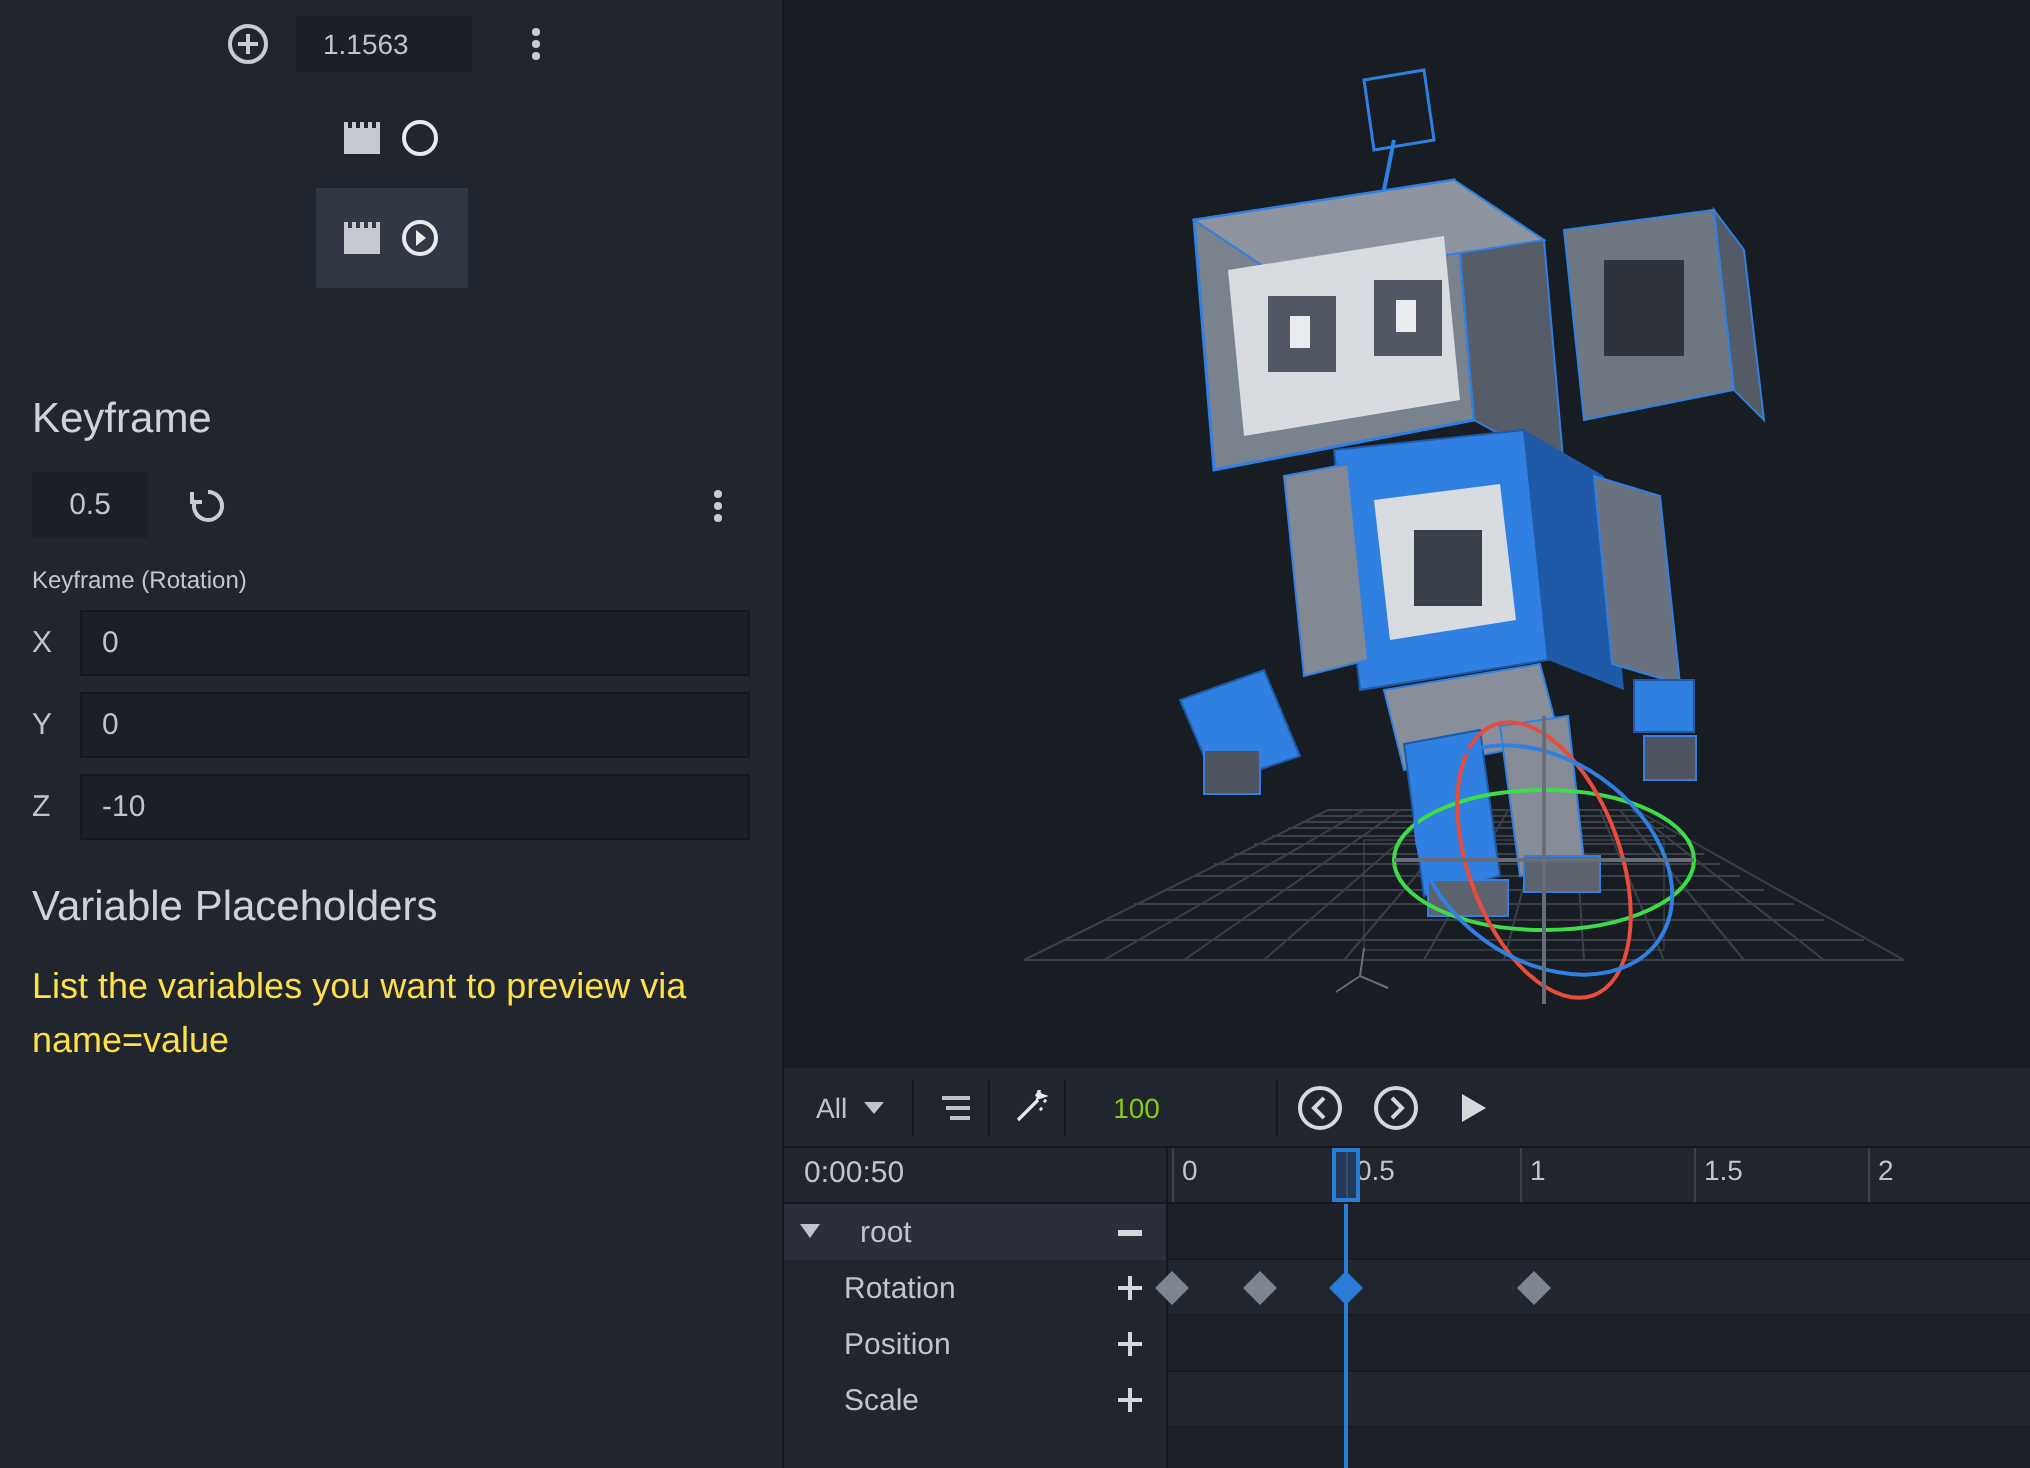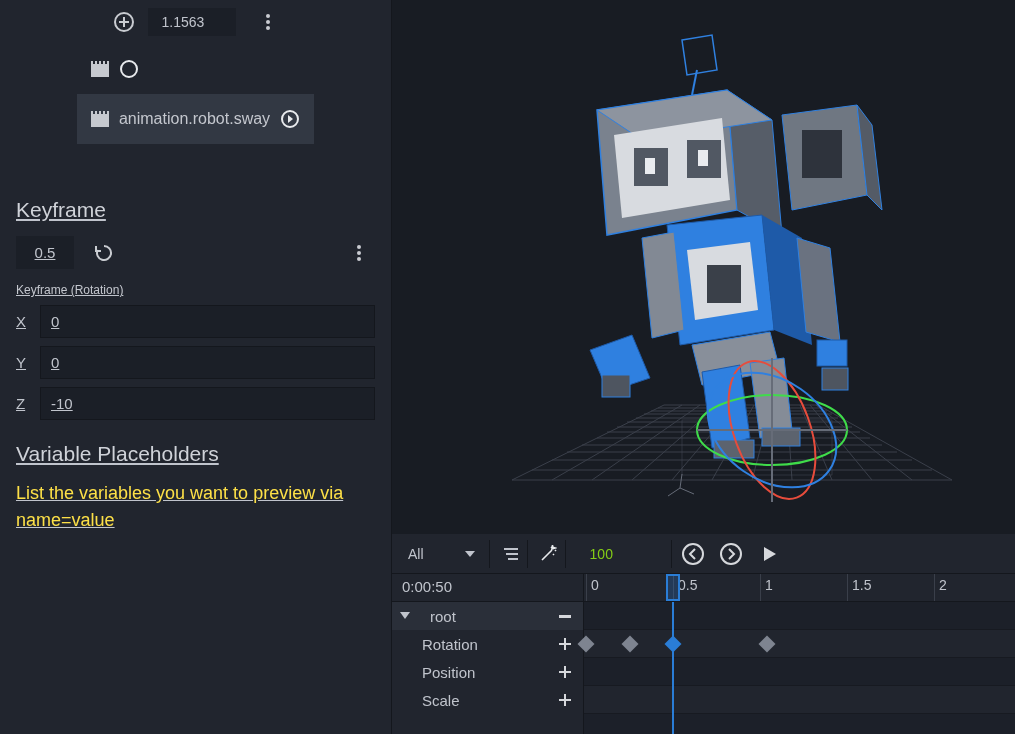--- a/index.html
+++ b/index.html
@@ -60,21 +60,20 @@
     padding: 0 14px;
     gap: 10px;
     cursor: pointer;
     background: #21252e;
   }
   .anim-row.selected { background: #323843; }
   .anim-row .label { flex: 1; font-size: 16px; color: #c4c7ce; }
   .anim-row .right-icon { width: 20px; height: 20px; display:flex; align-items:center; justify-content:center; }
   .section {
     padding: 14px 16px 0 16px;
-    text-decoration: underline;
   }
   .section-title {
     font-size: 21px;
     color: #cfd2d8;
     font-weight: 400;
     margin-bottom: 14px;
   }
   .kf-top {
     display: flex;
     align-items: center;
@@ -145,21 +144,21 @@
     display: flex;
     align-items: center;
     height: 40px;
     padding: 0 6px;
     gap: 4px;
     border-bottom: 1px solid #14171d;
   }
   .dropdown {
     display: flex;
     align-items: center;
-    gap: 41px;
+    gap: 8px;
     padding: 6px 10px;
     background: transparent;
     color: #c0c4cc;
     cursor: pointer;
   }
   .tl-btn {
     width: 34px; height: 28px;
     display:inline-flex; align-items:center; justify-content:center;
     border-right: 1px solid #14171d;
     cursor: pointer;
@@ -304,21 +303,20 @@
             </svg>
         </span>
       </div>
       <div class="anim-row selected">
         <span>
           <svg width="18" height="16" viewBox="0 0 18 16">
               <rect x="0" y="3" width="18" height="13" fill="#c6c9cf"></rect>
               <path d="M0 0h2v3H0zM4 0h2v3H4zM8 0h2v3H8zM12 0h2v3h-2zM16 0h2v3h-2z" fill="#c6c9cf"></path>
             </svg>
         </span>
-        <span class="label">animation.robot.sway</span>
         <span class="right-icon">
           <svg width="18" height="18" viewBox="0 0 18 18">
               <circle cx="9" cy="9" r="8" fill="none" stroke="#e8eaed" stroke-width="2"></circle>
               <path d="M7 5l5 4-5 4z" fill="#e8eaed"></path>
             </svg>
         </span>
       </div>
     </div>
 
     <div style="height:40px"></div>

